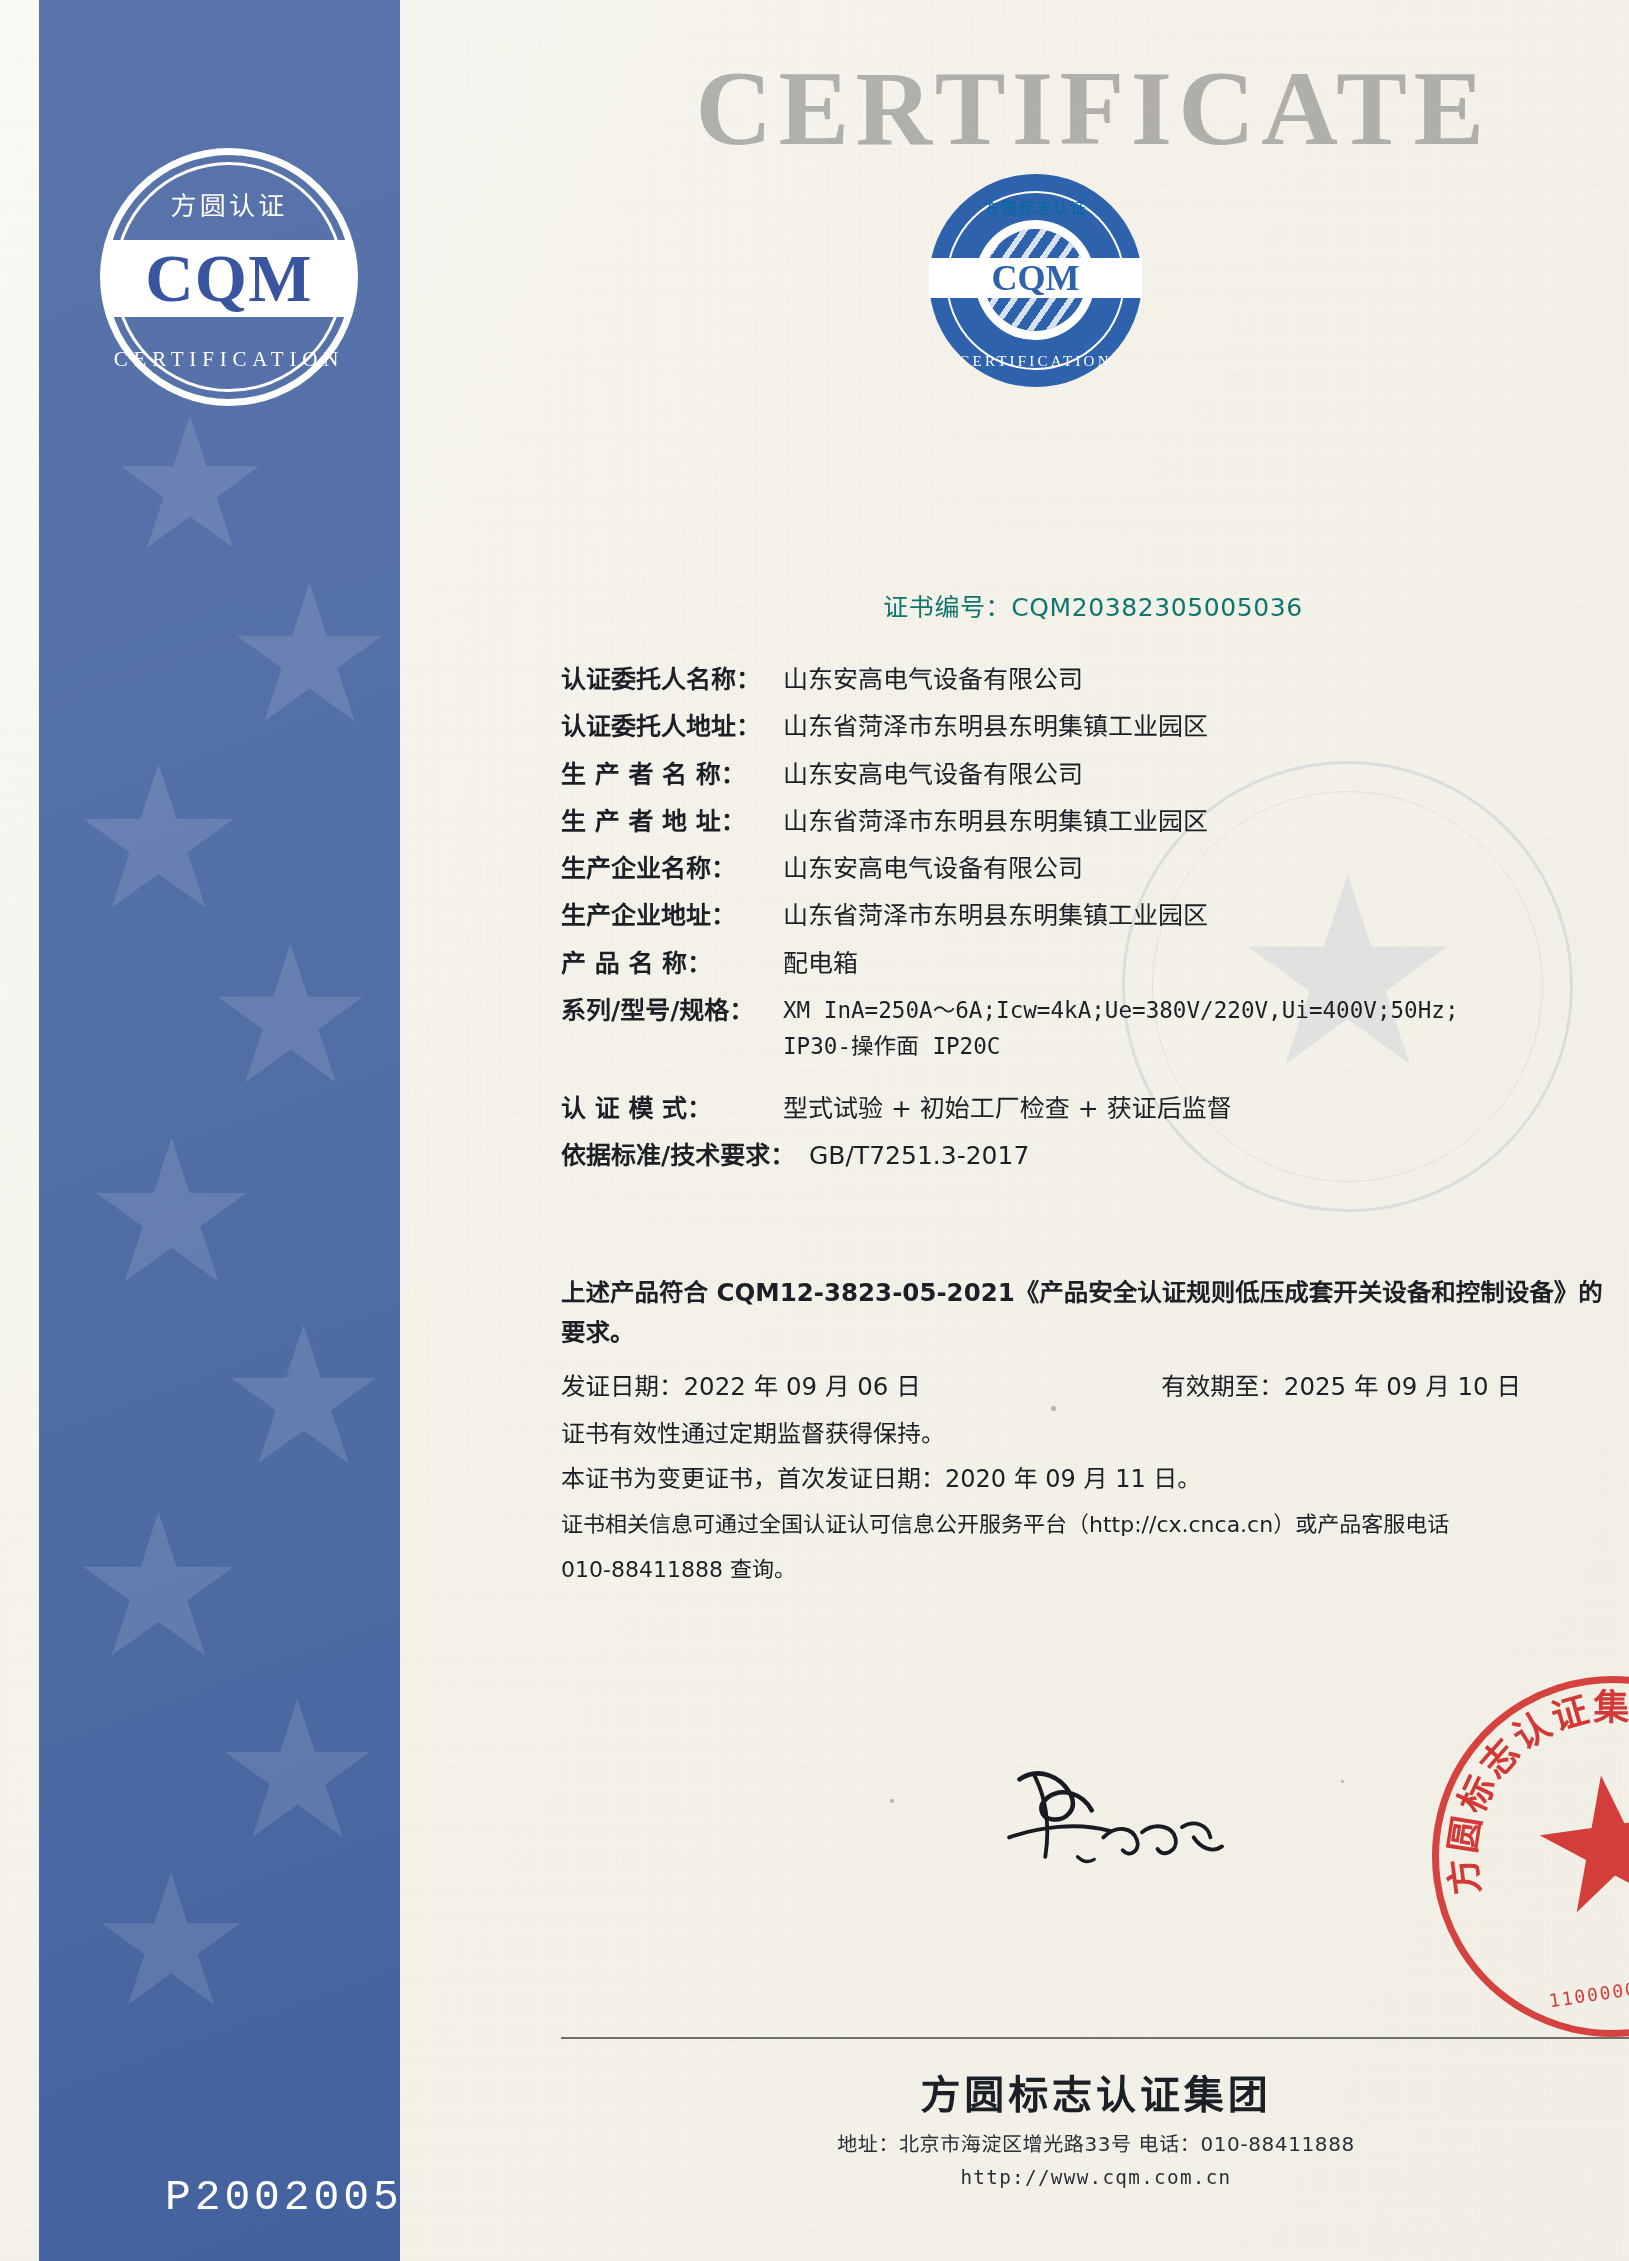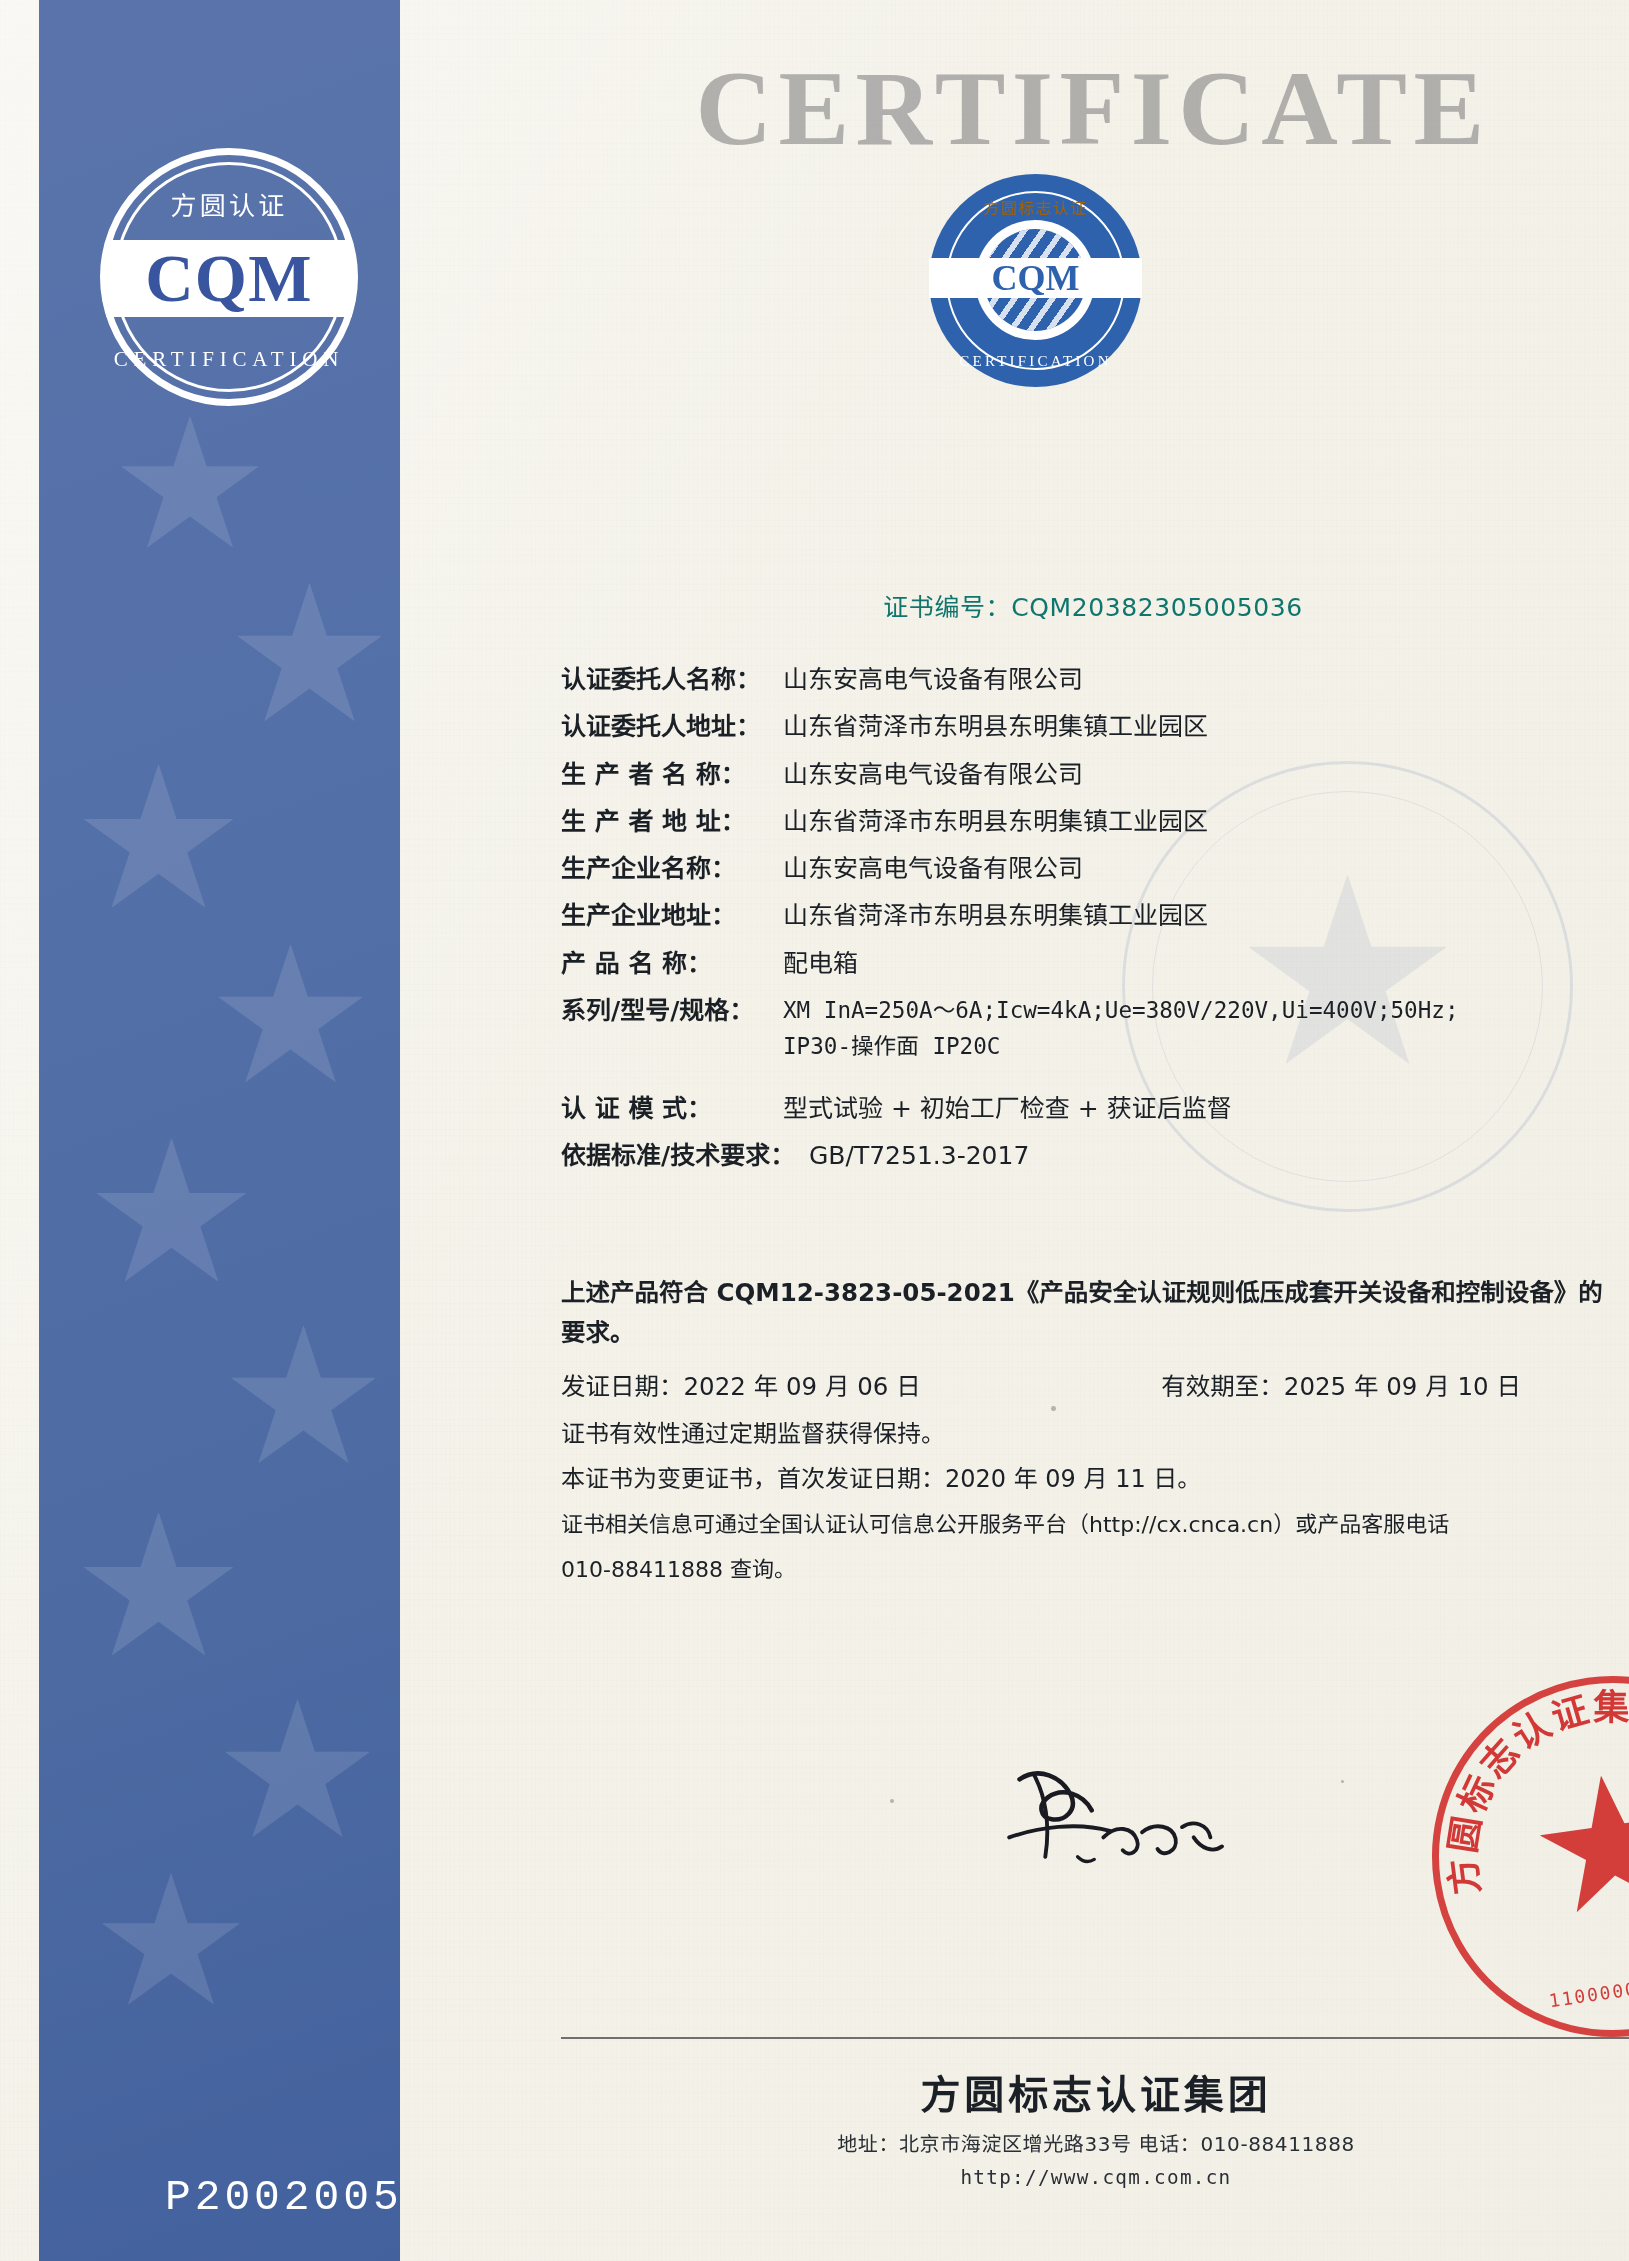--- a/index.html
+++ b/index.html
@@ -203,21 +203,21 @@
     font-size: 36px;
     color: #2e62ad;
     background: #ffffff;
     line-height: 40px;
   }
   .emblem .e-top {
     position: absolute;
     left: 0; right: 0;
     top: 20.6px;
     text-align: center;
-    color: #a16207;
+    color: #0369a1;
     font-size: 16px;
     letter-spacing: 1.3px;
     font-family: "DejaVu Sans", sans-serif;
   }
   .emblem .e-bottom {
     position: absolute;
     left: 0; right: 0;
     bottom: 17px;
     text-align: center;
     color: #ffffff;

